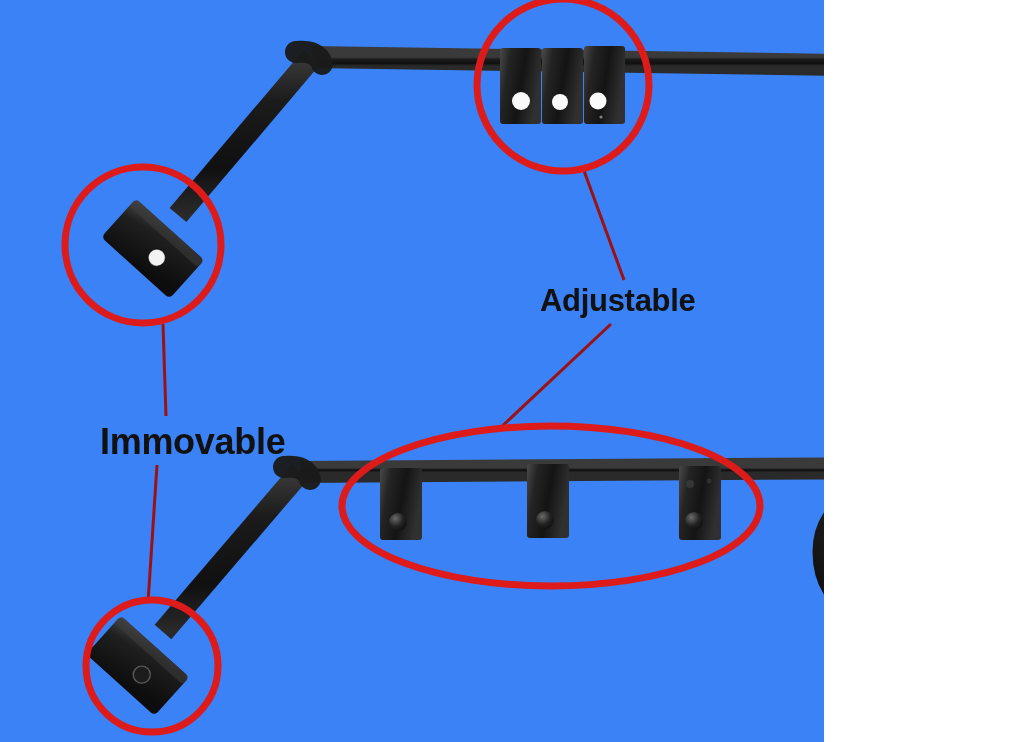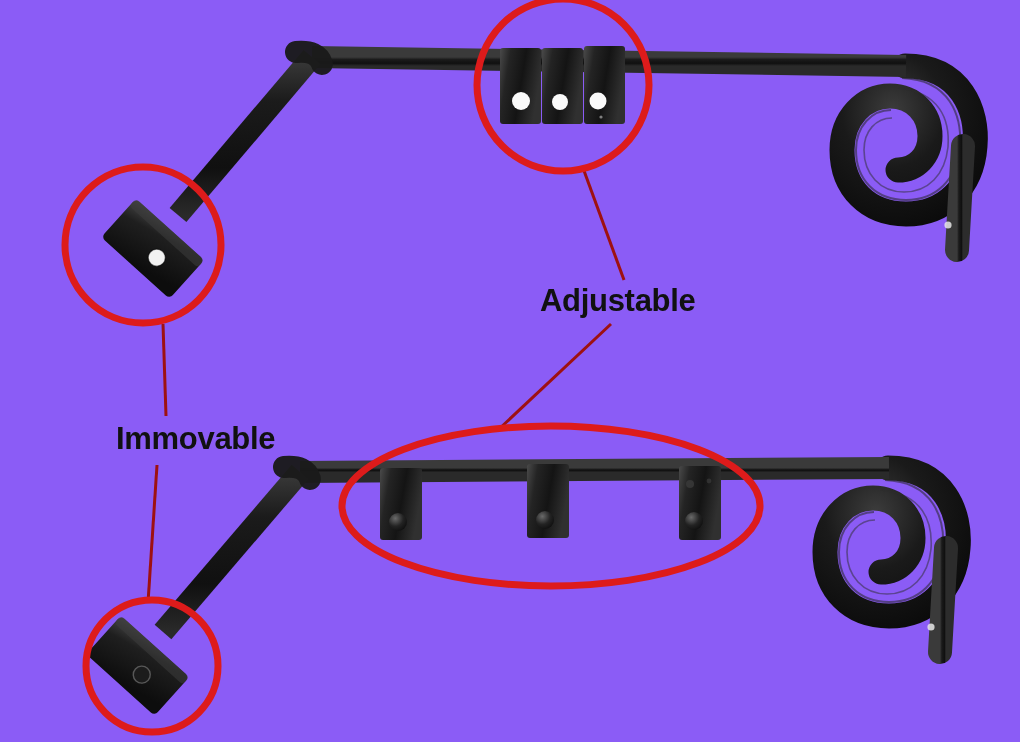--- a/index.html
+++ b/index.html
@@ -5,23 +5,23 @@
   html, body {
     margin: 0;
     padding: 0;
     background: #ffffff;
   }
   body {
     font-family: "Liberation Sans", sans-serif;
   }
   #stage {
     position: relative;
-    width: 1020px;
+    width: 824px;
     height: 742px;
-    background: #8b5cf6;
+    background: #3b82f6;
     overflow: hidden;
   }
   #art {
     position: absolute;
     inset: 0;
     width: 1020px;
     height: 742px;
     display: block;
   }
   .anno-label {
@@ -32,23 +32,23 @@
     white-space: nowrap;
     letter-spacing: -0.3px;
     user-select: none;
   }
   #label-adjustable {
     left: 540px;
     top: 283px;
     font-size: 31px;
   }
   #label-immovable {
-    left: 116px;
+    left: 100px;
     top: 421px;
-    font-size: 31px;
+    font-size: 36px;
   }
 </style>
 </head>
 <body>
 
 <div id="stage">
 
   <svg id="art" viewBox="0 0 1020 742" xmlns="http://www.w3.org/2000/svg">
     <defs>
       <linearGradient id="barGrad" x1="0" y1="0" x2="0" y2="1">

